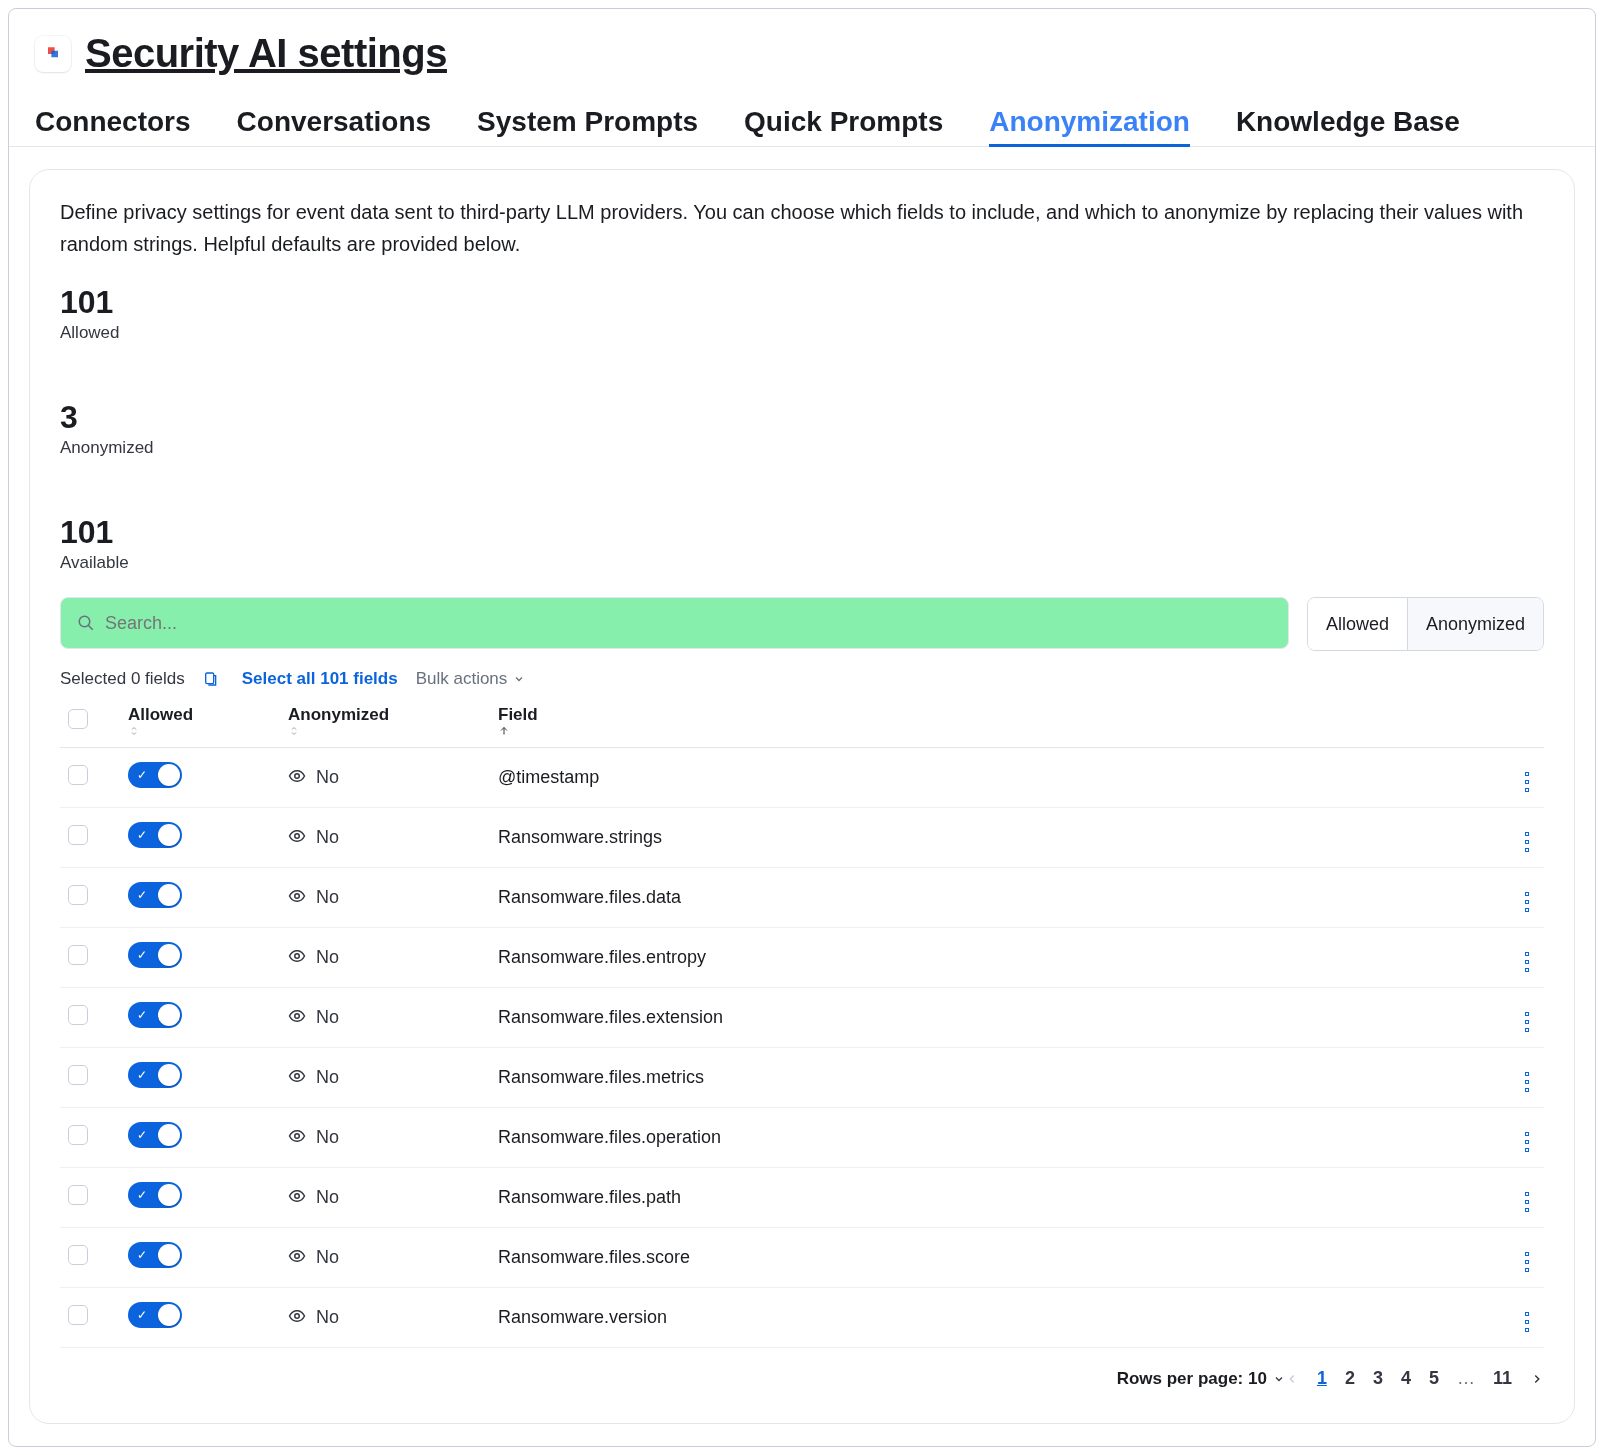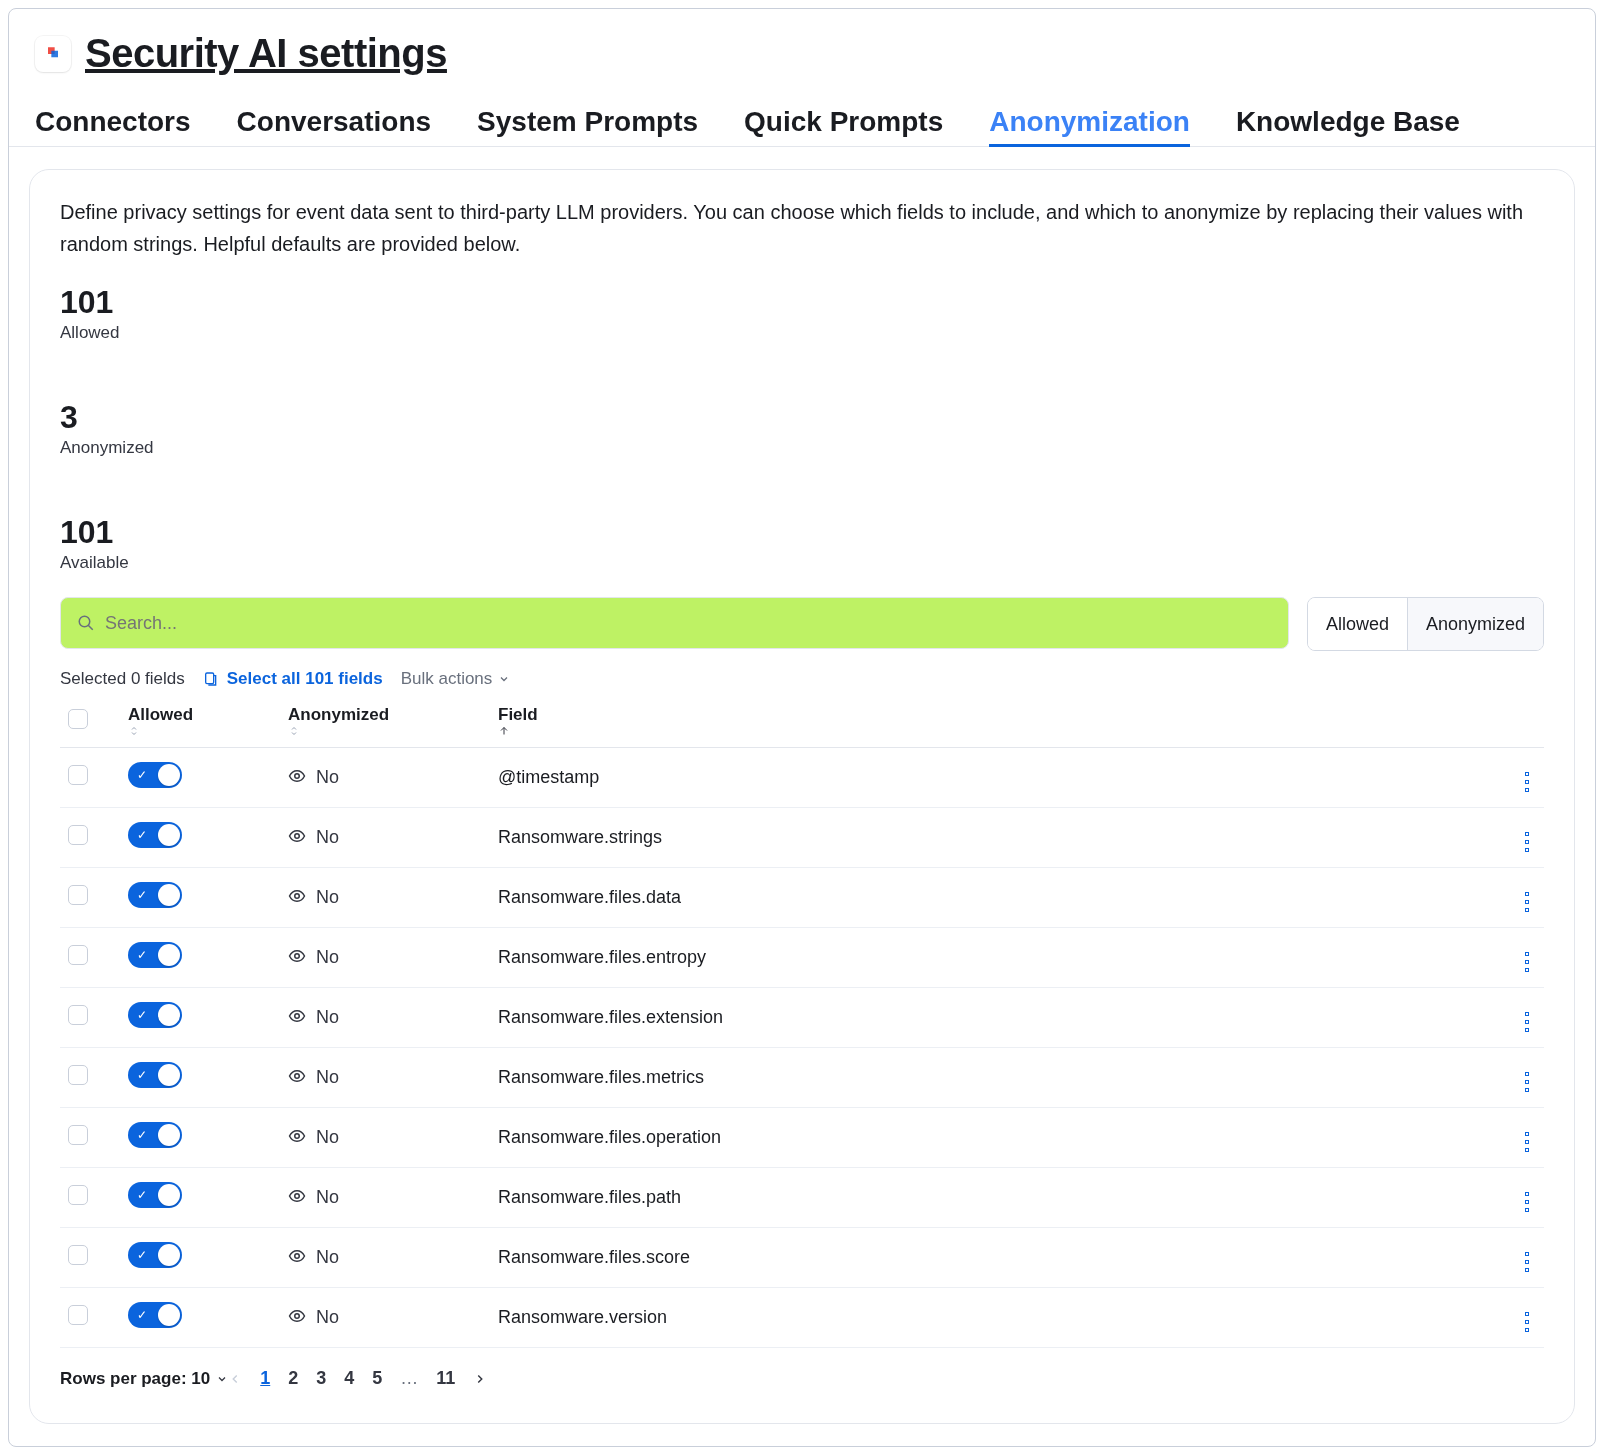--- a/index.html
+++ b/index.html
@@ -66,21 +66,21 @@
     margin-bottom: 24px;
   }
   .stats { display: flex; gap: 56px; margin-bottom: 24px; flex-direction: column; }
   .stat-value { font-size: 32px; font-weight: 800; }
   .stat-label { font-size: 17px; color: #343741; margin-top: 2px; }
   .controls-row { display: flex; gap: 18px; align-items: stretch; margin-bottom: 18px; }
   .search-box {
     flex: 1;
     display: flex; align-items: center;
     gap: 10px;
-    background: #bef264;
+    background: #86efac;
     border: 1px solid #e3e6ec;
     border-radius: 8px;
     padding: 0 16px;
     height: 52px;
   }
   .search-box input {
     flex: 1; border: none; background: transparent;
     font-size: 18px; color: #69707d; outline: none;
   }
   .seg {
@@ -95,21 +95,21 @@
     font-size: 18px; font-weight: 500;
     padding: 0 18px; height: 52px; cursor: pointer;
     color: #1a1c21;
   }
   .seg button + button { border-left: 1px solid #d3d9e3; background:#f7f8fb; }
   .toolbar {
     display: flex; align-items: center; gap: 18px;
     font-size: 17px; margin-bottom: 6px;
   }
   .toolbar .muted { color: #343741; }
-  .toolbar .link { color: #0b64dd; font-weight: 600; cursor: pointer; display:flex; align-items:center; gap:8px;}
+  .toolbar .link { color: #0b64dd; font-weight: 600; cursor: pointer; display:flex; align-items:center; gap:23px;}
   .toolbar .bulk { color: #69707d; cursor: pointer; display:flex; align-items:center; gap:6px;}
   table { width: 100%; border-collapse: collapse; }
   th {
     text-align: left;
     font-size: 17px;
     font-weight: 700;
     padding: 10px 8px;
     border-bottom: 1px solid #e3e6ec;
   }
   th .sort-icon { margin-left: 4px; color:#98a2b3; }
@@ -148,22 +148,23 @@
   .anon-cell { display: flex; align-items:flex-start; gap:10px; color:#343741; }
   .eye-icon { width:18px; height:18px; }
   .row-menu {
     width: 18px; height: 26px;
     display: inline-flex; flex-direction: column;
     justify-content: space-between; align-items: center;
     cursor: pointer; padding: 3px 0;
   }
   .row-menu .sq { width:4px; height:4px; border:1px solid #0b64dd; }
   .footer {
-    display: flex; justify-content: flex-start; align-items:center;
+    display: flex; justify-content: flex-end; align-items:center;
     padding-top: 20px;
+    margin-left: 12px;
   }
   .rows-per {
     font-size: 17px; font-weight: 600; cursor:pointer;
     display:flex; align-items:center; gap:6px;
   }
   .pager { display:flex; align-items:center; gap:18px; font-size:18px; }
   .pager .pg { cursor:pointer; color:#343741; font-weight:600; }
   .pager .pg.active { color:#0b64dd; text-decoration: underline; }
   .pager .chev { cursor:pointer; color:#69707d; }
   .pager .chev.disabled { color:#c9cfda; cursor:default; }

